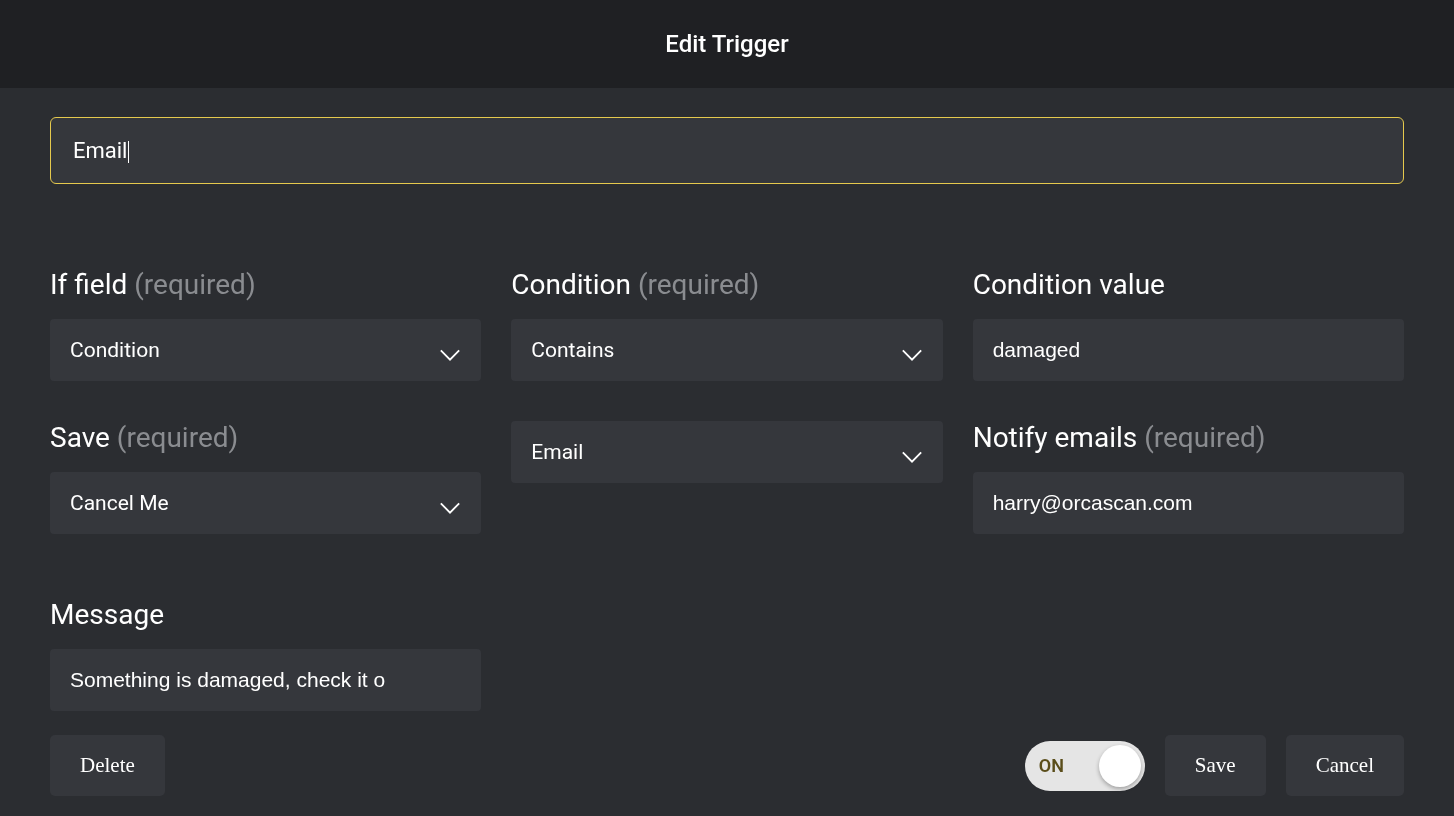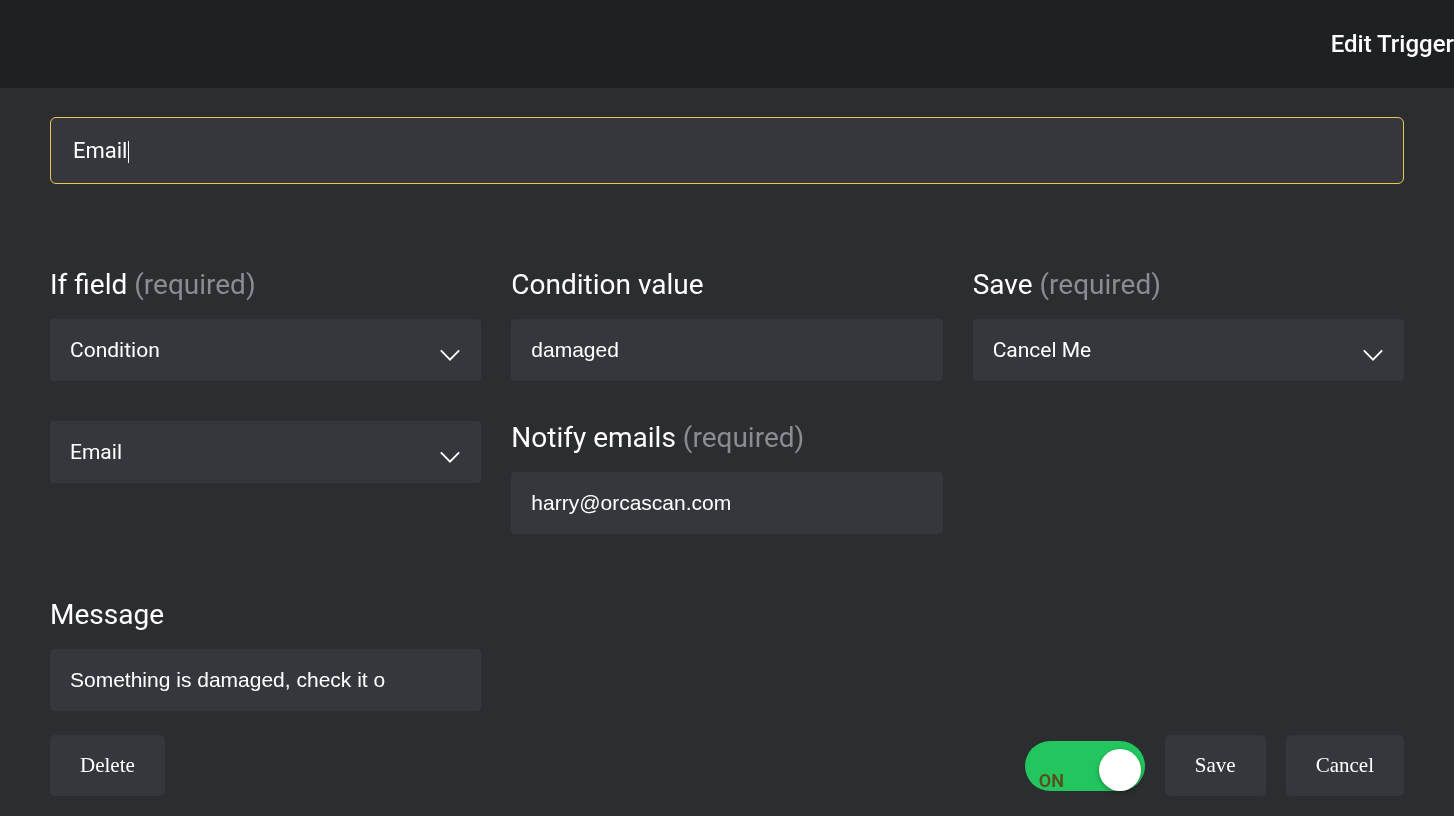--- a/index.html
+++ b/index.html
@@ -24,21 +24,20 @@
     }
     .modal-header {
       background: #1f2023;
       padding: 30px 0;
       text-align: center;
     }
     .modal-title {
       font-size: 24px;
       font-weight: 500;
       color: #ffffff;
-      text-align: right;
     }
     .modal-body {
       flex: 1;
       padding: 29px 50px 40px 50px;
       display: flex;
       flex-direction: column;
       gap: 24px;
     }
     .name-input {
       width: 100%;
@@ -119,25 +118,25 @@
       padding: 18px 30px;
       font-size: 21px;
       color: #ffffff;
       cursor: pointer;
       font-family: Liberation Serif, serif;
     }
     .toggle {
       position: relative;
       width: 120px;
       height: 50px;
-      background: #22c55e;
+      background: #e5e5e5;
       border-radius: 25px;
       cursor: pointer;
       display: flex;
-      align-items: flex-end;
+      align-items: center;
       padding: 0 14px;
     }
     .toggle-label {
       font-size: 18px;
       font-weight: 600;
       color: #5a4d1a;
     }
     .toggle-knob {
       position: absolute;
       right: 4px;
@@ -180,20 +179,34 @@
         <div class="dropdown">
           <span>Condition</span>
           <span class="chevron-icon">
             <svg viewBox="0 0 24 14" fill="none" stroke="#ffffff" stroke-width="2">
                 <path d="M2 2 L12 12 L22 2"></path>
               </svg>
           </span>
         </div>
       </div>
 
+      <div class="form-field">
+        <div class="form-label">
+          <span>Condition</span>
+          <span class="required">(required)</span>
+        </div>
+        <div class="dropdown">
+          <span>Contains</span>
+          <span class="chevron-icon">
+            <svg viewBox="0 0 24 14" fill="none" stroke="#ffffff" stroke-width="2">
+                <path d="M2 2 L12 12 L22 2"></path>
+              </svg>
+          </span>
+        </div>
+      </div>
 
       <div class="form-field">
         <div class="form-label">
           <span>Condition value</span>
         </div>
         <input class="text-input" type="text" value="damaged" style="">
       </div>
 
       <div class="form-field">
         <div class="form-label">

